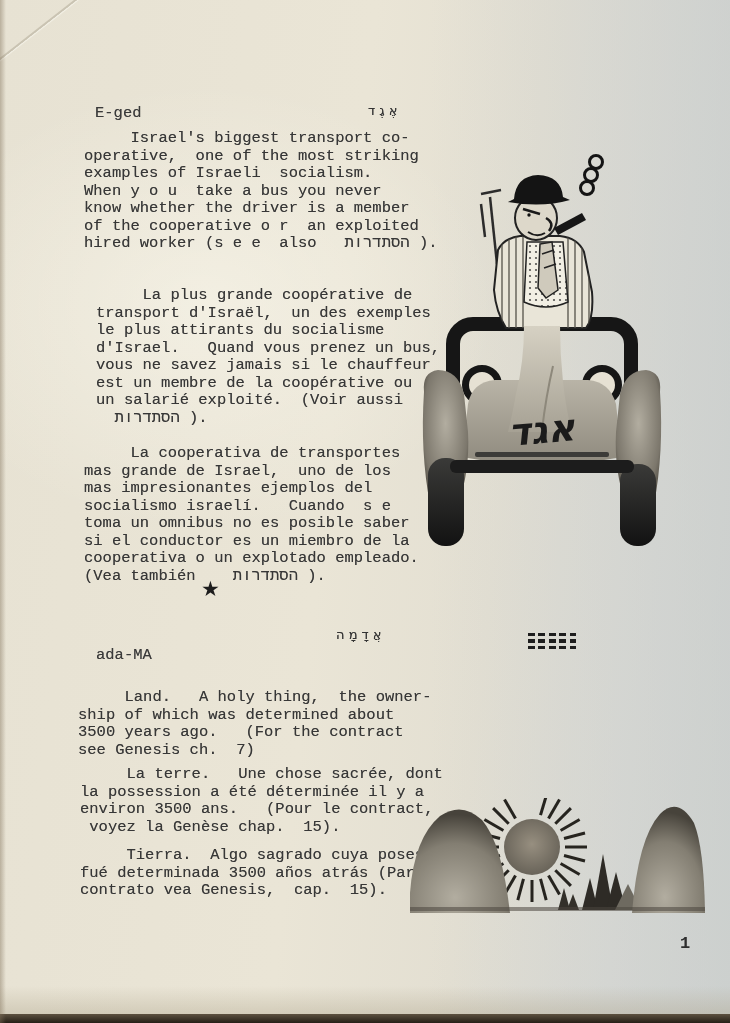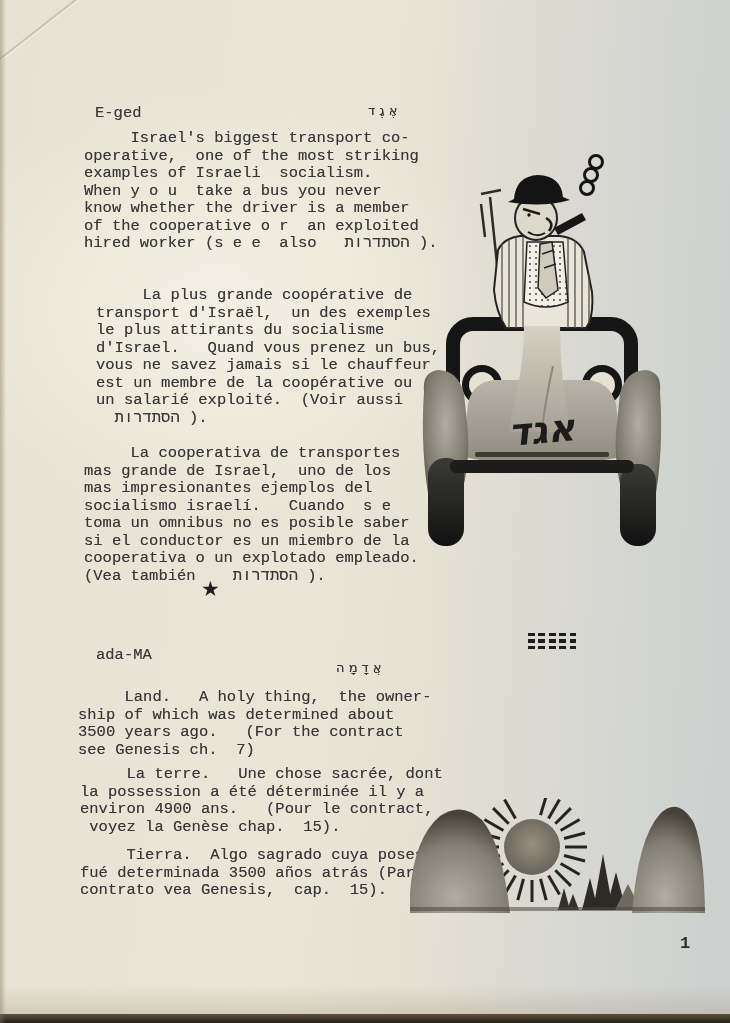--- a/index.html
+++ b/index.html
@@ -161,29 +161,29 @@
   </svg>
 
   <div class="star">★</div>
   <div class="dashes">
       <i></i>
       <i></i>
       <i></i>
     </div>
 
   <div class="hdr" style="left:96px;top:646px">ada-MA</div>
-  <div class="hdr hebrew" style="left:336px;top:660px">אֲ דָ מָ ה</div>
+  <div class="hdr hebrew" style="left:336px;top:627px">אֲ דָ מָ ה</div>
 
   <div class="para" style="left:78px;top:689px">     Land.   A holy thing,  the owner-
 ship of which was determined about
 3500 years ago.   (For the contract
 see Genesis ch.  7)</div>
   <div class="para" style="left:80px;top:766px">     La terre.   Une chose sacrée, dont
 la possession a été déterminée il y a
-environ 4900 ans.   (Pour le contract,
+environ 3500 ans.   (Pour le contract,
  voyez la Genèse chap.  15).</div>
   <div class="para" style="left:80px;top:847px">     Tierra.  Algo sagrado cuya posesión
 fué determinada 3500 años atrás (Para el
 contrato vea Genesis,  cap.  15).</div>
 
   <svg class="illus" style="left:410px;top:798px" width="295" height="115" viewBox="0 0 295 115">
     <defs>
       <radialGradient id="hillG" cx="45%" cy="85%" r="80%">
         <stop offset="0" stop-color="#b2ada0"></stop>
           <stop offset="0.65" stop-color="#837e72"></stop>

